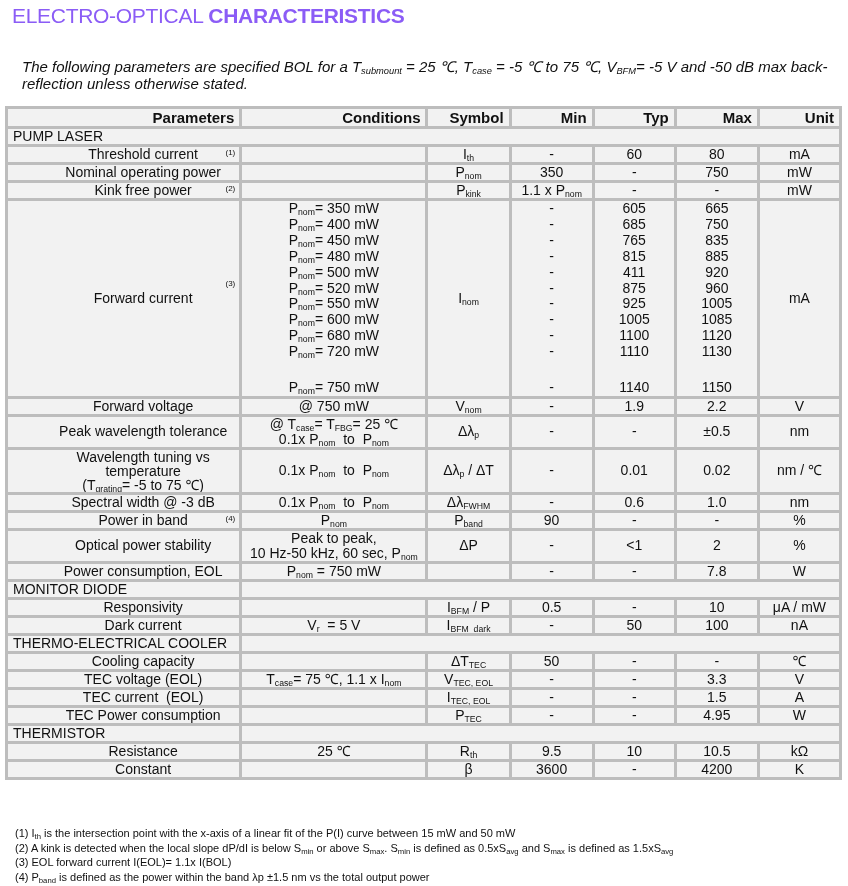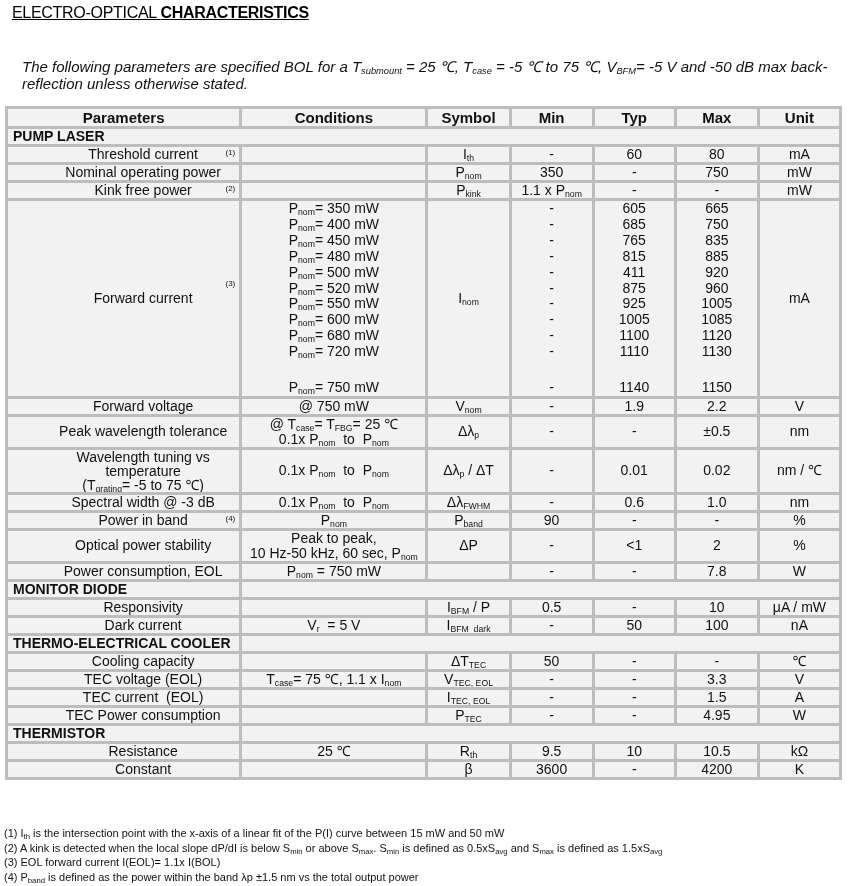--- a/index.html
+++ b/index.html
@@ -2,49 +2,49 @@
 <html><head>
 <meta charset="utf-8">
 <style>
   html, body { margin: 0; padding: 0; background: #ffffff; }
   body {
     width: 848px; height: 886px; position: relative; overflow: hidden;
     font-family: "Liberation Sans", sans-serif; color: #111;
   }
   .title {
     position: absolute; left: 12px; top: 4px;
-    font-size: 16px; letter-spacing: -0.3px; color: #000000; text-decoration: underline;
+    font-size: 21px; letter-spacing: -0.3px; color: #8b5cf6;
   }
   .title b { font-weight: bold; }
   .intro {
     position: absolute; left: 22px; top: 58px; width: 830px;
     font-size: 15px; line-height: 17px; color: #111; font-style: italic;
   }
   sub { font-size: 0.62em; vertical-align: -0.25em; line-height: 0; }
   .tbl {
     position: absolute; left: 5px; top: 106px; width: 837px;
     border-collapse: collapse; background: #f2f2f2;
     border: 3px solid #bdbdbd;
     font-size: 14px; table-layout: fixed;
   }
   .tbl td, .tbl th {
     border: 3px solid #bdbdbd; padding: 0 5px; height: 15px;
     vertical-align: middle; line-height: 15px; overflow: hidden;
   }
-  .tbl th { font-weight: bold; font-size: 15px; text-align: center; height: 17px; }
+  .tbl th { font-weight: bold; font-size: 15px; text-align: right; height: 17px; }
   .tbl td.c { text-align: center; }
   .tbl td.param { position: relative; text-align: center; padding-left: 44px; }
-  .tbl td.section { font-weight: bold; text-align: left; }
+  .tbl td.section { font-weight: normal; text-align: left; }
   .fn {
     position: absolute; right: 4px; top: 1px; font-size: 8px; line-height: 9px;
   }
   .multi div { line-height: 15.9px; }
   .multi div.last { margin-top: 20px; }
   .notes {
-    position: absolute; left: 4px; top: 826px; font-size: 11px; line-height: 14.5px;
+    position: absolute; left: 15px; top: 826px; font-size: 11px; line-height: 14.5px;
     color: #111;
   }
   .notes sub { font-size: 0.7em; }
 </style>
 </head>
 <body>
 
 <div class="title"><span>ELECTRO-OPTICAL </span><b>CHARACTERISTICS</b></div>
 
 <div class="intro"><span>The following parameters are specified BOL for a T</span><sub>submount</sub><span> = 25 ℃, T</span><sub>case</sub><span> = -5 ℃ to 75 ℃, V</span><sub>BFM</sub><span>= -5 V and -50 dB max back-reflection unless otherwise stated.</span></div>

